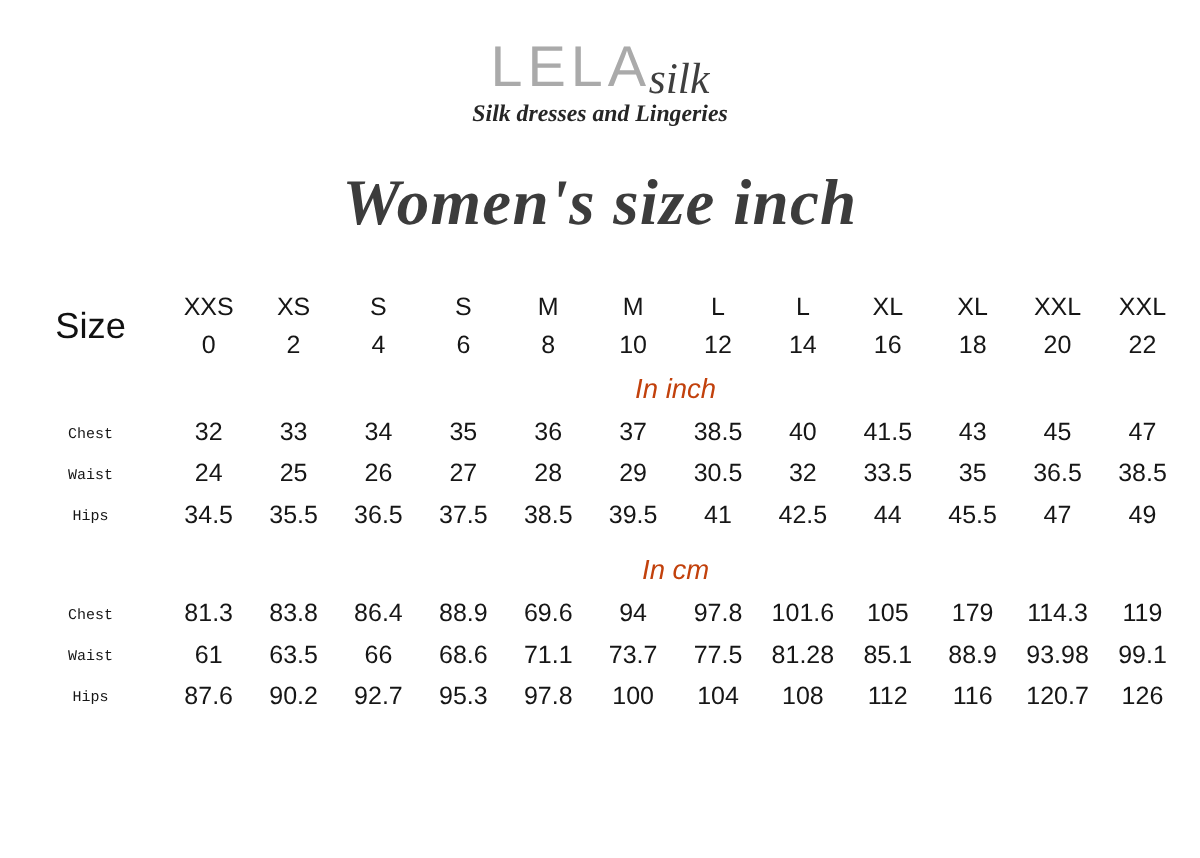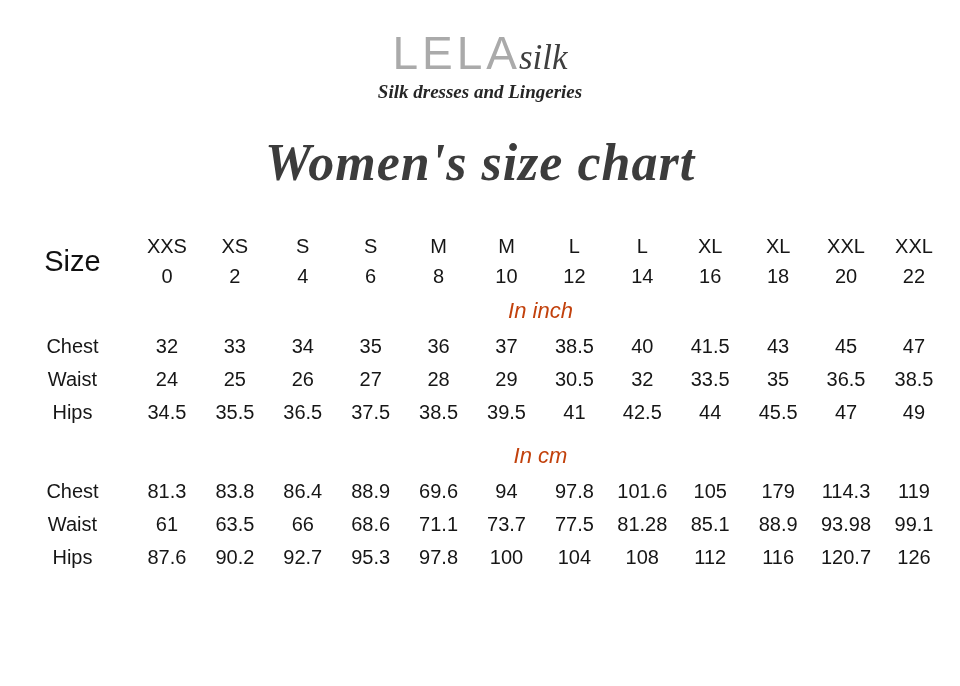--- a/index.html
+++ b/index.html
@@ -10,21 +10,21 @@
     overflow: hidden;
   }
   .page {
     position: relative;
     width: 960px; height: 686px;
     background: #ffffff;
   }
 
   
   .brand { text-align: center; padding-top: 30px; line-height: 1; }
-  .logo-line { display: flex; justify-content: center; align-items: center; }
+  .logo-line { display: flex; justify-content: center; align-items: flex-end; }
   .logo-main {
     font-family: "Liberation Sans", sans-serif;
     font-weight: 100;
     font-size: 46px;
     letter-spacing: 4px;
     color: #aaaaaa;
   }
   .logo-script {
     font-family: "Liberation Serif", serif;
     font-style: italic;
@@ -76,37 +76,37 @@
   }
   .col-head div { font-size: 20px; line-height: 30px; }
   tr.header-row th { height: 62px; }
   tr.section-row td {
     height: 38px;
     font-style: italic;
     font-size: 22px;
     color: #c2410c;
   }
   tr.data-row td, tr.data-row th { height: 33px; font-size: 20px; }
-  tr.data-row th { font-size: 20px; }
+  tr.data-row th { font-size: 12px; font-family: Liberation Mono, monospace; }
   tr.spacer td { height: 8px; }
 </style>
 </head>
 <body>
 
 <div class="page">
 
   <header class="brand">
     <div class="logo-line">
       <span class="logo-main">LELA</span>
         <span class="logo-script">silk</span>
     </div>
     <div class="tagline">Silk dresses and Lingeries</div>
   </header>
 
-  <h1 class="title">Women's size chart</h1>
+  <h1 class="title">Women's size inch</h1>
 
   <table class="chart">
     <colgroup>
       <col class="label-col">
     </colgroup>
     <thead>
       <tr class="header-row" id="header-row">
         <th class="size-label">Size</th>
       <th class="col-head">
             <div>XXS</div>

